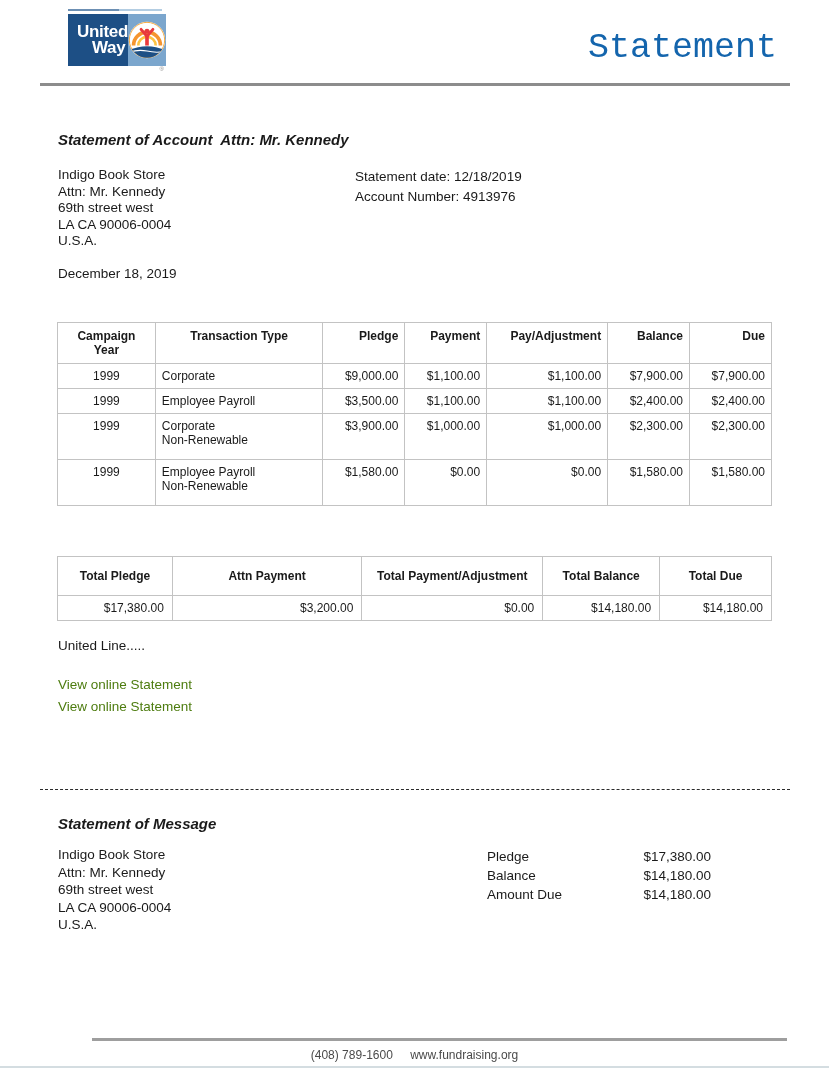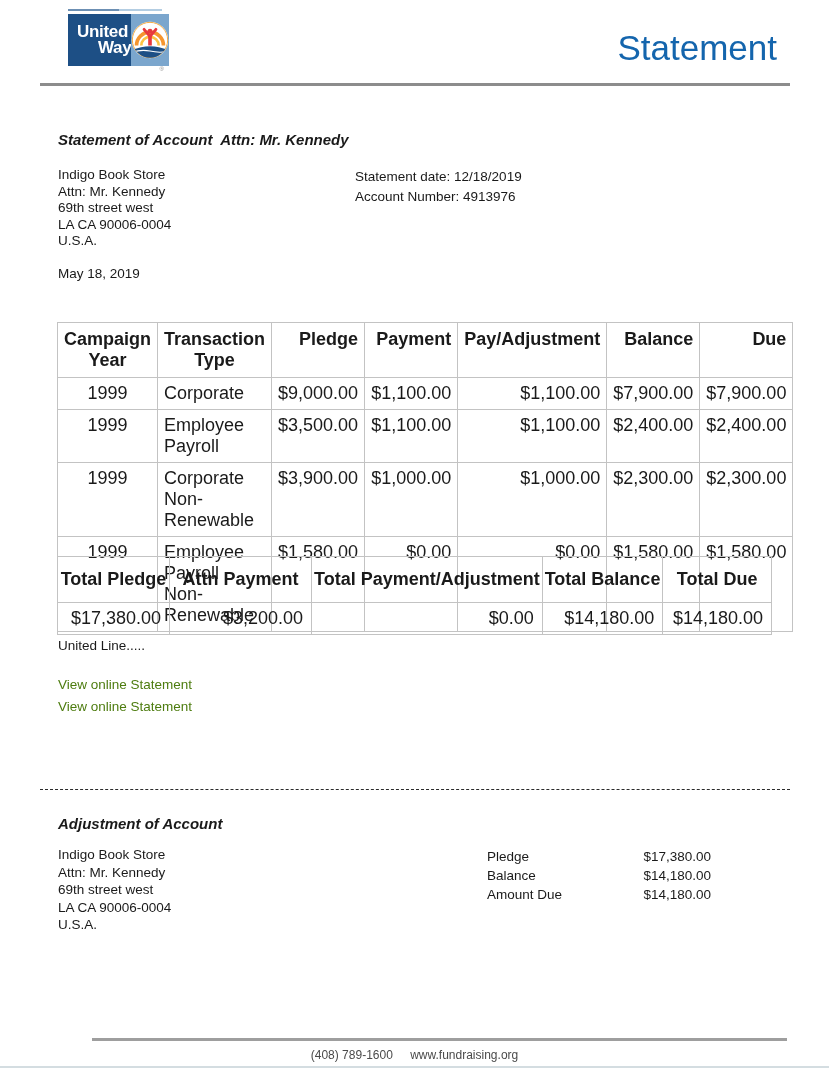--- a/index.html
+++ b/index.html
@@ -15,37 +15,37 @@
   .logo-topline { display:flex; height:2px; margin-bottom:3px; }
   .logo-topline .seg-dark { width:62px; background:#6c8fb3; }
   .logo-topline .seg-light { width:53px; background:#b3cde2; }
   .logo-box { display:flex; height:52px; position:relative; }
   .logo-left {
     width:72px; background:#1d4f85; color:#fff; font-weight:bold;
     display:flex; flex-direction:column; justify-content:center;
     font-size:17px; line-height:16px; letter-spacing:-0.3px;
   }
   .logo-left .l1 { padding-left:9px; }
-  .logo-left .l2 { padding-left:30px; }
+  .logo-left .l2 { padding-left:24px; }
   .logo-right { width:43px; background:#7ba6cd; display:flex; align-items:center; justify-content:center; }
   .logo-reg { position:absolute; right:-2px; bottom:-6px; font-size:6px; color:#8a8a8a; }
 
   
-  .doc-title { right:52px; top:28px; font-size:35px; color:#1465ad; }
+  .doc-title { right:52px; top:28px; font-size:35px; color:#1465ad;font-family:Liberation Mono, monospace; }
   .rule-top { left:40px; width:750px; top:83px; height:3px; background:#8c8c8c; }
 
   .soa-heading { left:58px; top:131px; font-size:15px; font-weight:bold; font-style:italic; white-space:pre-wrap; }
 
   .recipient { left:58px; top:167px; line-height:16.5px; }
   .meta { left:355px; top:167px; line-height:19.5px; }
 
   .letter-date { left:58px; top:266px; }
 
   
-  table { border-collapse:collapse; font-size:18px; }
+  table { border-collapse:collapse; font-size:12px; }
   th, td { border:1px solid #c3c3c3; vertical-align:top; }
   th { font-weight:bold; }
   .txn-table { left:57px; top:322px; width:715px; }
   .txn-table th { padding:6px 6px; }
   .txn-table td { padding:5px 6px; }
   .totals-table { left:57px; top:556px; width:715px; }
   .totals-table th { padding:12px 2px; text-align:center; white-space:nowrap; }
   .totals-table td { padding:5px 8px; text-align:right; }
   .al-c { text-align:center; }
   .al-l { text-align:left; }
@@ -126,21 +126,21 @@
   <div>
     <span>Statement date:</span>
     <span>12/18/2019</span>
   </div>
   <div>
     <span>Account Number:</span>
     <span>4913976</span>
   </div>
 </div>
 
-<div class="abs letter-date">May 18, 2019</div>
+<div class="abs letter-date">December 18, 2019</div>
 
 <table class="abs txn-table">
   <colgroup>
     <col style="width:98px">
       <col style="width:168px">
       <col style="width:82px">
       <col style="width:82px">
     <col style="width:121px">
       <col style="width:82px">
       <col style="width:82px">
@@ -224,21 +224,21 @@
       <td>$14,180.00</td>
     </tr>
   </tbody>
 </table>
 
 <div class="abs message-line">United Line.....</div>
 <a class="abs online-link link-1">View online Statement</a>
 <a class="abs online-link link-2">View online Statement</a>
 
 <div class="abs dashed-separator"></div>
-<div class="abs remit-heading">Adjustment of Account</div>
+<div class="abs remit-heading">Statement of Message</div>
 
 <div class="abs remit-address">
   <div>Indigo Book Store</div>
   <div>Attn: Mr. Kennedy</div>
   <div>69th street west</div>
   <div>LA CA 90006-0004</div>
   <div>U.S.A.</div>
 </div>
 
 <div class="abs remit-summary">

